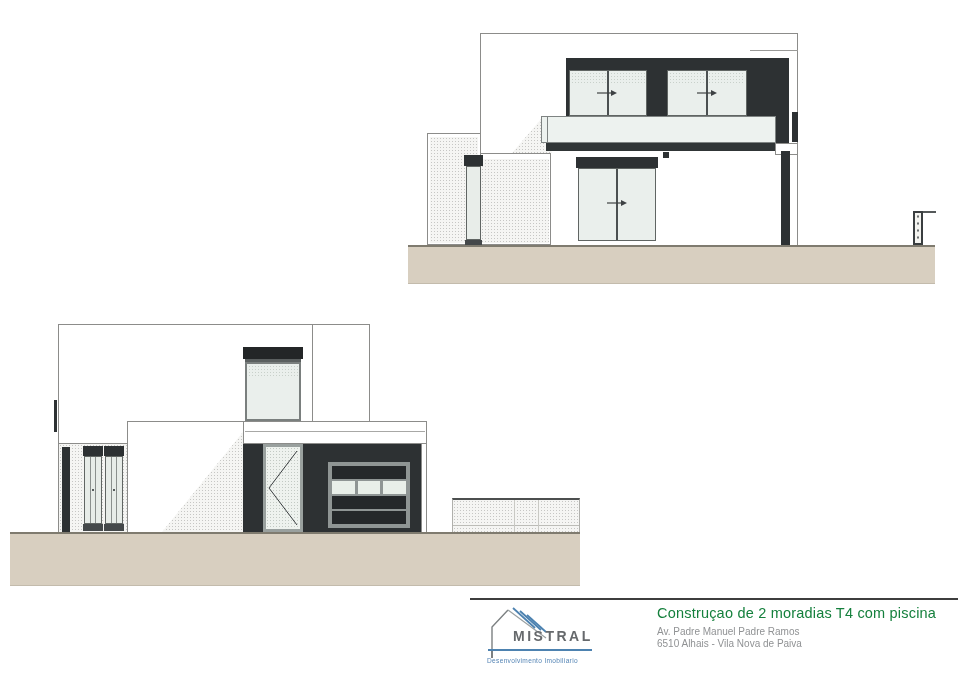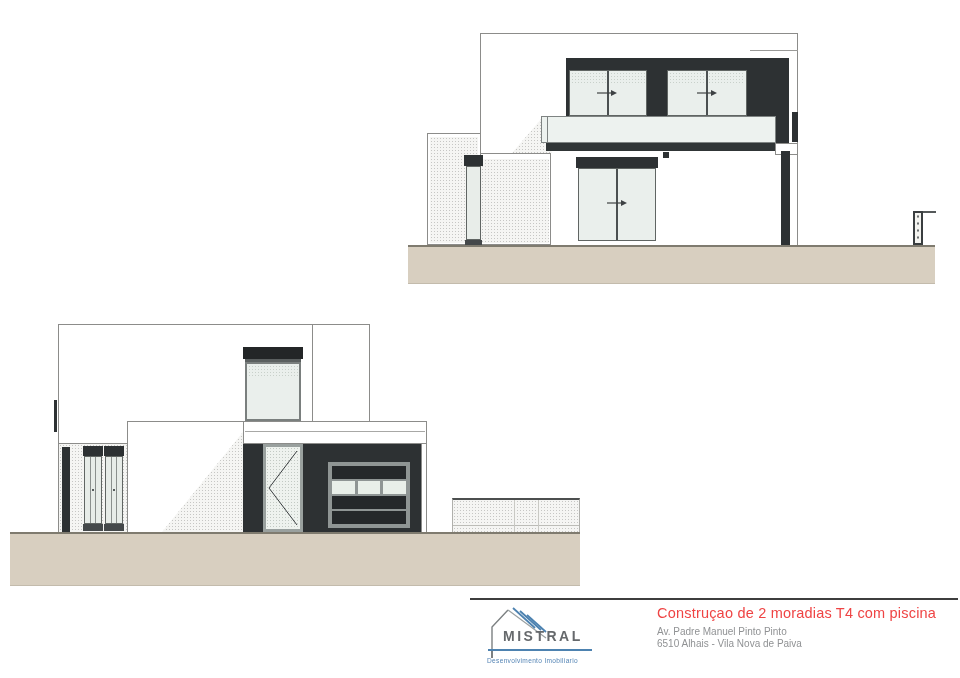--- a/index.html
+++ b/index.html
@@ -19,21 +19,21 @@
   .garage{position:absolute;border:2px solid #8f9594;background:#8f9594;box-sizing:border-box;display:flex;flex-direction:column;gap:2px;padding:2px;}
   .g-slat{flex:1;background:#25282a;}
   .g-winrow{flex:1;display:flex;gap:3px;}
   .g-winrow div{flex:1;background:#e9efe9;}
   .post{position:absolute;background:#f4f4f0;border:2px solid #3a3e40;box-sizing:border-box;background-image:radial-gradient(#6b6f70 .9px,transparent 1.1px);background-size:6px 7px;background-position:center top;}
   .nvlines{background-image:
      linear-gradient(to right, transparent calc(33% - .5px), #8a8f8d calc(33% - .5px), #8a8f8d calc(33% + .5px), transparent calc(33% + .5px)),
      linear-gradient(to right, transparent calc(66% - .5px), #8a8f8d calc(66% - .5px), #8a8f8d calc(66% + .5px), transparent calc(66% + .5px)),
      radial-gradient(circle at 50% 50%, #565b5c 1.2px, transparent 1.5px);}
   .title-line{position:absolute;background:#3e3e3e;}
-  .proj-title{position:absolute;font-size:14.5px;color:#ef4444;letter-spacing:.2px;text-align:right;}
+  .proj-title{position:absolute;font-size:14.5px;color:#15803d;letter-spacing:.2px;text-align:right;}
   .addr{position:absolute;font-size:10px;color:#909294;}
   .logo-name{position:absolute;font-size:14px;letter-spacing:2.5px;color:#66696c;font-weight:bold;}
   .logo-rule{position:absolute;background:#4d82b0;}
   .logo-tag{position:absolute;font-size:8px;color:#5585b5;letter-spacing:.4px;transform:scale(.82);transform-origin:left top;white-space:nowrap;}
 </style>
 </head>
 <body>
 
 <div class="sheet">
 
@@ -162,23 +162,23 @@
 
     <div class="abs" style="left:480px;top:602px;width:140px;height:70px;">
       <svg class="abs" style="left:0;top:0;" width="80" height="62">
         <polyline points="12,56 12,25 28,8" fill="none" stroke="#7c8082" stroke-width="1.4"></polyline>
         <line x1="28" y1="8" x2="66" y2="36" stroke="#9aa0a2" stroke-width="1.2"></line>
         <line x1="33" y1="6" x2="55" y2="26" stroke="#4d82b0" stroke-width="1.8"></line>
         <line x1="40" y1="9" x2="61" y2="28" stroke="#4d82b0" stroke-width="1.8"></line>
         <line x1="47" y1="13" x2="66" y2="30" stroke="#4d82b0" stroke-width="1.8"></line>
         <line x1="12" y1="48" x2="12" y2="56" stroke="#7c8082" stroke-width="2"></line>
       </svg>
-      <div class="logo-name" style="left:23px;top:26px;">MISTRAL</div>
+      <div class="logo-name" style="left:33px;top:26px;">MISTRAL</div>
       <div class="logo-rule" style="left:8px;top:47px;width:104px;height:2px;"></div>
       <div class="logo-tag" style="left:7px;top:55px;">Desenvolvimento Imobiliario</div>
     </div>
 
     <div class="proj-title" style="left:657px;top:605px;">Construçao de 2 moradias T4 com piscina</div>
-    <div class="addr" style="left:657px;top:626px;">Av. Padre Manuel Pinto Pinto</div>
+    <div class="addr" style="left:657px;top:626px;">Av. Padre Manuel Padre Ramos</div>
     <div class="addr" style="left:657px;top:638px;">6510 Alhais - Vila Nova de Paiva</div>
   </div>
 
 </div>
 
 </body></html>

